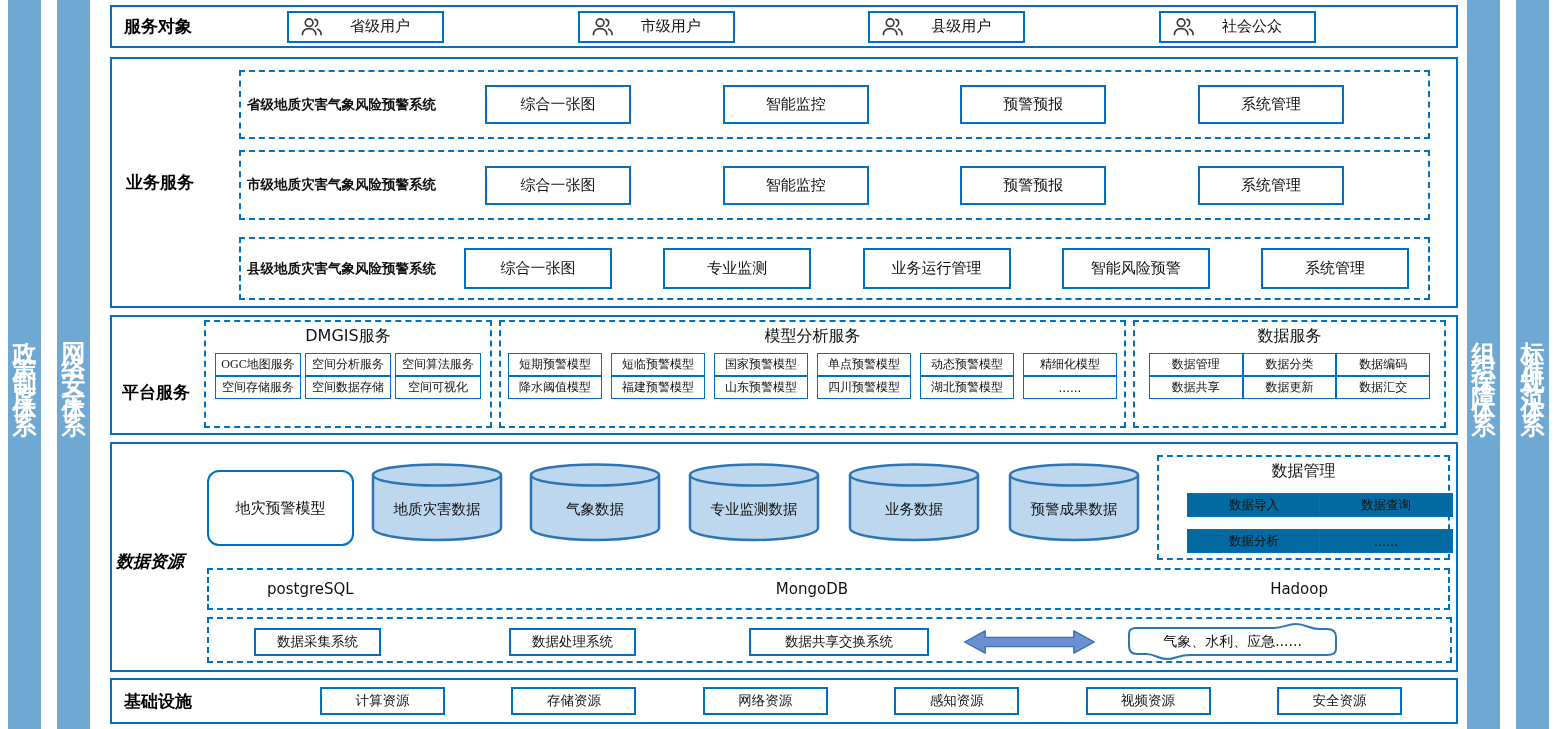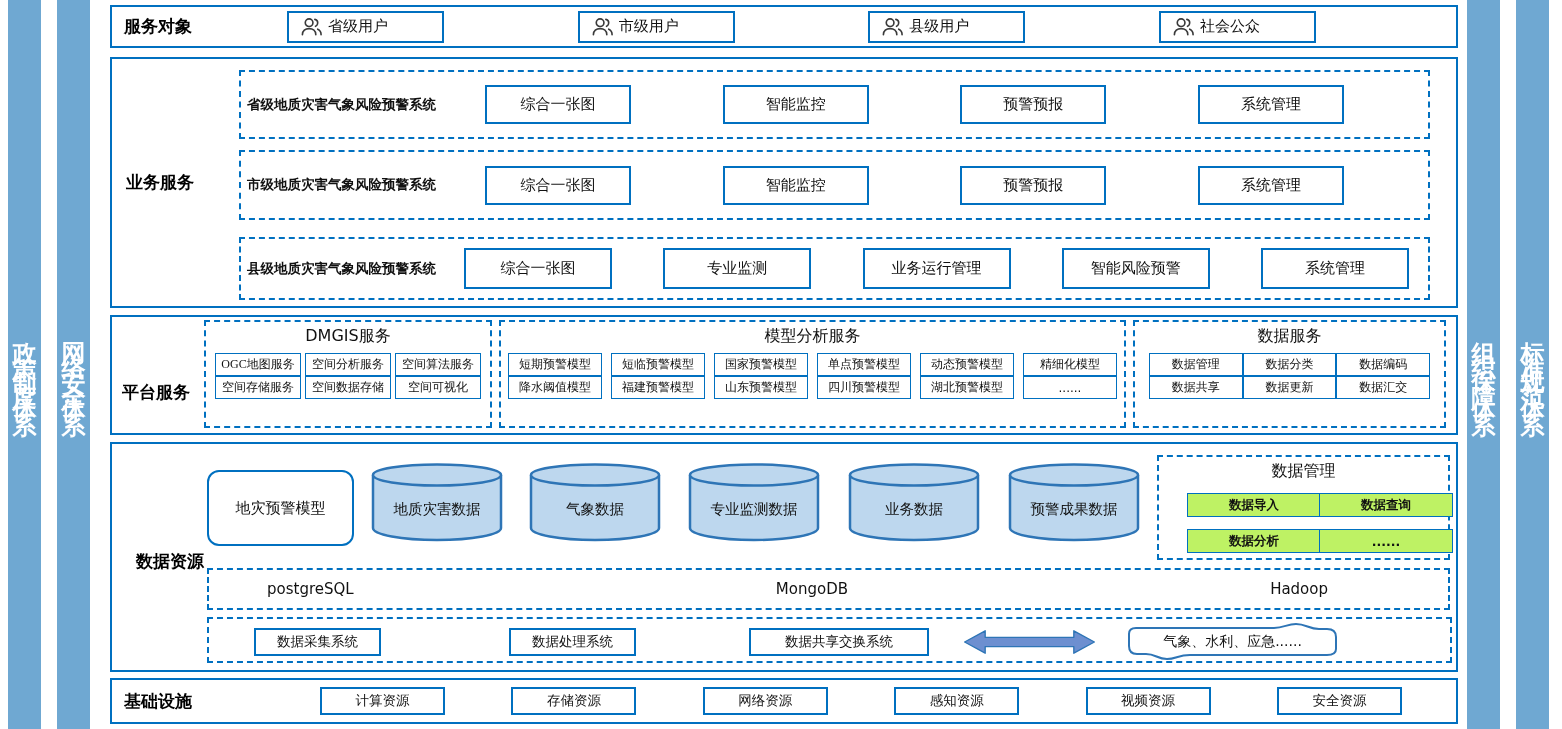--- a/index.html
+++ b/index.html
@@ -32,21 +32,21 @@
   .sec-label {
     font-weight: bold; font-size: 17px; color: #000; white-space: nowrap;
   }
 
   
   .sec-objects { top: 5px; height: 43px; display: flex; align-items: center; }
   .sec-objects .sec-label { width: 170px; padding-left: 12px; }
   .obj-items { flex: 1; display: flex; justify-content: space-between; align-items: center; padding: 0 140px 0 5px; }
   .obj-box {
     width: 157px; height: 32px; border: 2px solid #0070C0; background: #fff;
-    display: flex; align-items: center; padding-left: 10px; gap: 4px;
+    display: flex; align-items: center; padding-left: 10px; gap: 26px;
     font-size: 15px;
   }
   .obj-box svg { width: 25px; height: 23px; flex: 0 0 auto; }
 
   
   .sec-business { top: 57px; height: 251px; display: flex; }
   .sec-business .sec-label { width: 127px; padding-left: 14px; display: flex; align-items: center; }
   .biz-col { flex: 1; display: flex; flex-direction: column; padding-right: 26px; }
   .biz-group {
     border: 2px dashed #0070C0; display: flex; align-items: center;
@@ -84,40 +84,40 @@
     height: 23px; border: 1.5px solid #0070C0; background: #fff;
     display: flex; align-items: center; justify-content: center;
     font-size: 12px; white-space: nowrap;
   }
   .plat-box.w1 .pbtn { width: 86px; font-family: Liberation Serif, serif; }
   .plat-box.w2 .pbtn { width: 94px; }
   .plat-box.w3 .pbtn { width: 94px; }
 
   
   .sec-data { top: 442px; height: 230px; }
-  .sec-data .sec-label { position: absolute; left: 24px; top: 106px; }
+  .sec-data .sec-label { position: absolute; left: 4px; top: 106px; font-style: italic; }
   .model-box {
     position: absolute; left: 95px; top: 26px; width: 147px; height: 76px;
     border: 2.5px solid #0070C0; border-radius: 12px; background: #fff;
     display: flex; align-items: center; justify-content: center; font-size: 15px;
   }
   .cyl { position: absolute; top: 18px; width: 134px; height: 84px; }
   .cyl svg { position: absolute; inset: 0; width: 100%; height: 100%; }
   .cyl .cyl-label {
     position: absolute; left: 0; right: 0; top: 38px; text-align: center;
     font-size: 14.5px; white-space: nowrap;
   }
   .dm-box {
     position: absolute; left: 1045px; top: 11px; width: 293px; height: 105px;
     border: 2px dashed #0070C0; background: #fff;
   }
   .dm-title { text-align: center; font-size: 16px; margin-top: 4px; }
   .dm-item {
     position: absolute; width: 134px; height: 24px; border: 1.5px solid #0070C0;
-    display: flex; align-items: center; justify-content: center; font-size: 12.5px; background: #bef264; font-weight: bold;
+    display: flex; align-items: center; justify-content: center; font-size: 12.5px; background: #0369a1;
   }
   .db-row {
     position: absolute; left: 95px; top: 124px; width: 1243px; height: 42px;
     border: 2px dashed #0070C0; display: flex; align-items: center;
     justify-content: space-between; padding: 0 120px 0 58px; font-size: 15px;
   }
   .sys-row {
     position: absolute; left: 95px; top: 173px; width: 1245px; height: 46px;
     border: 2px dashed #0070C0;
   }

